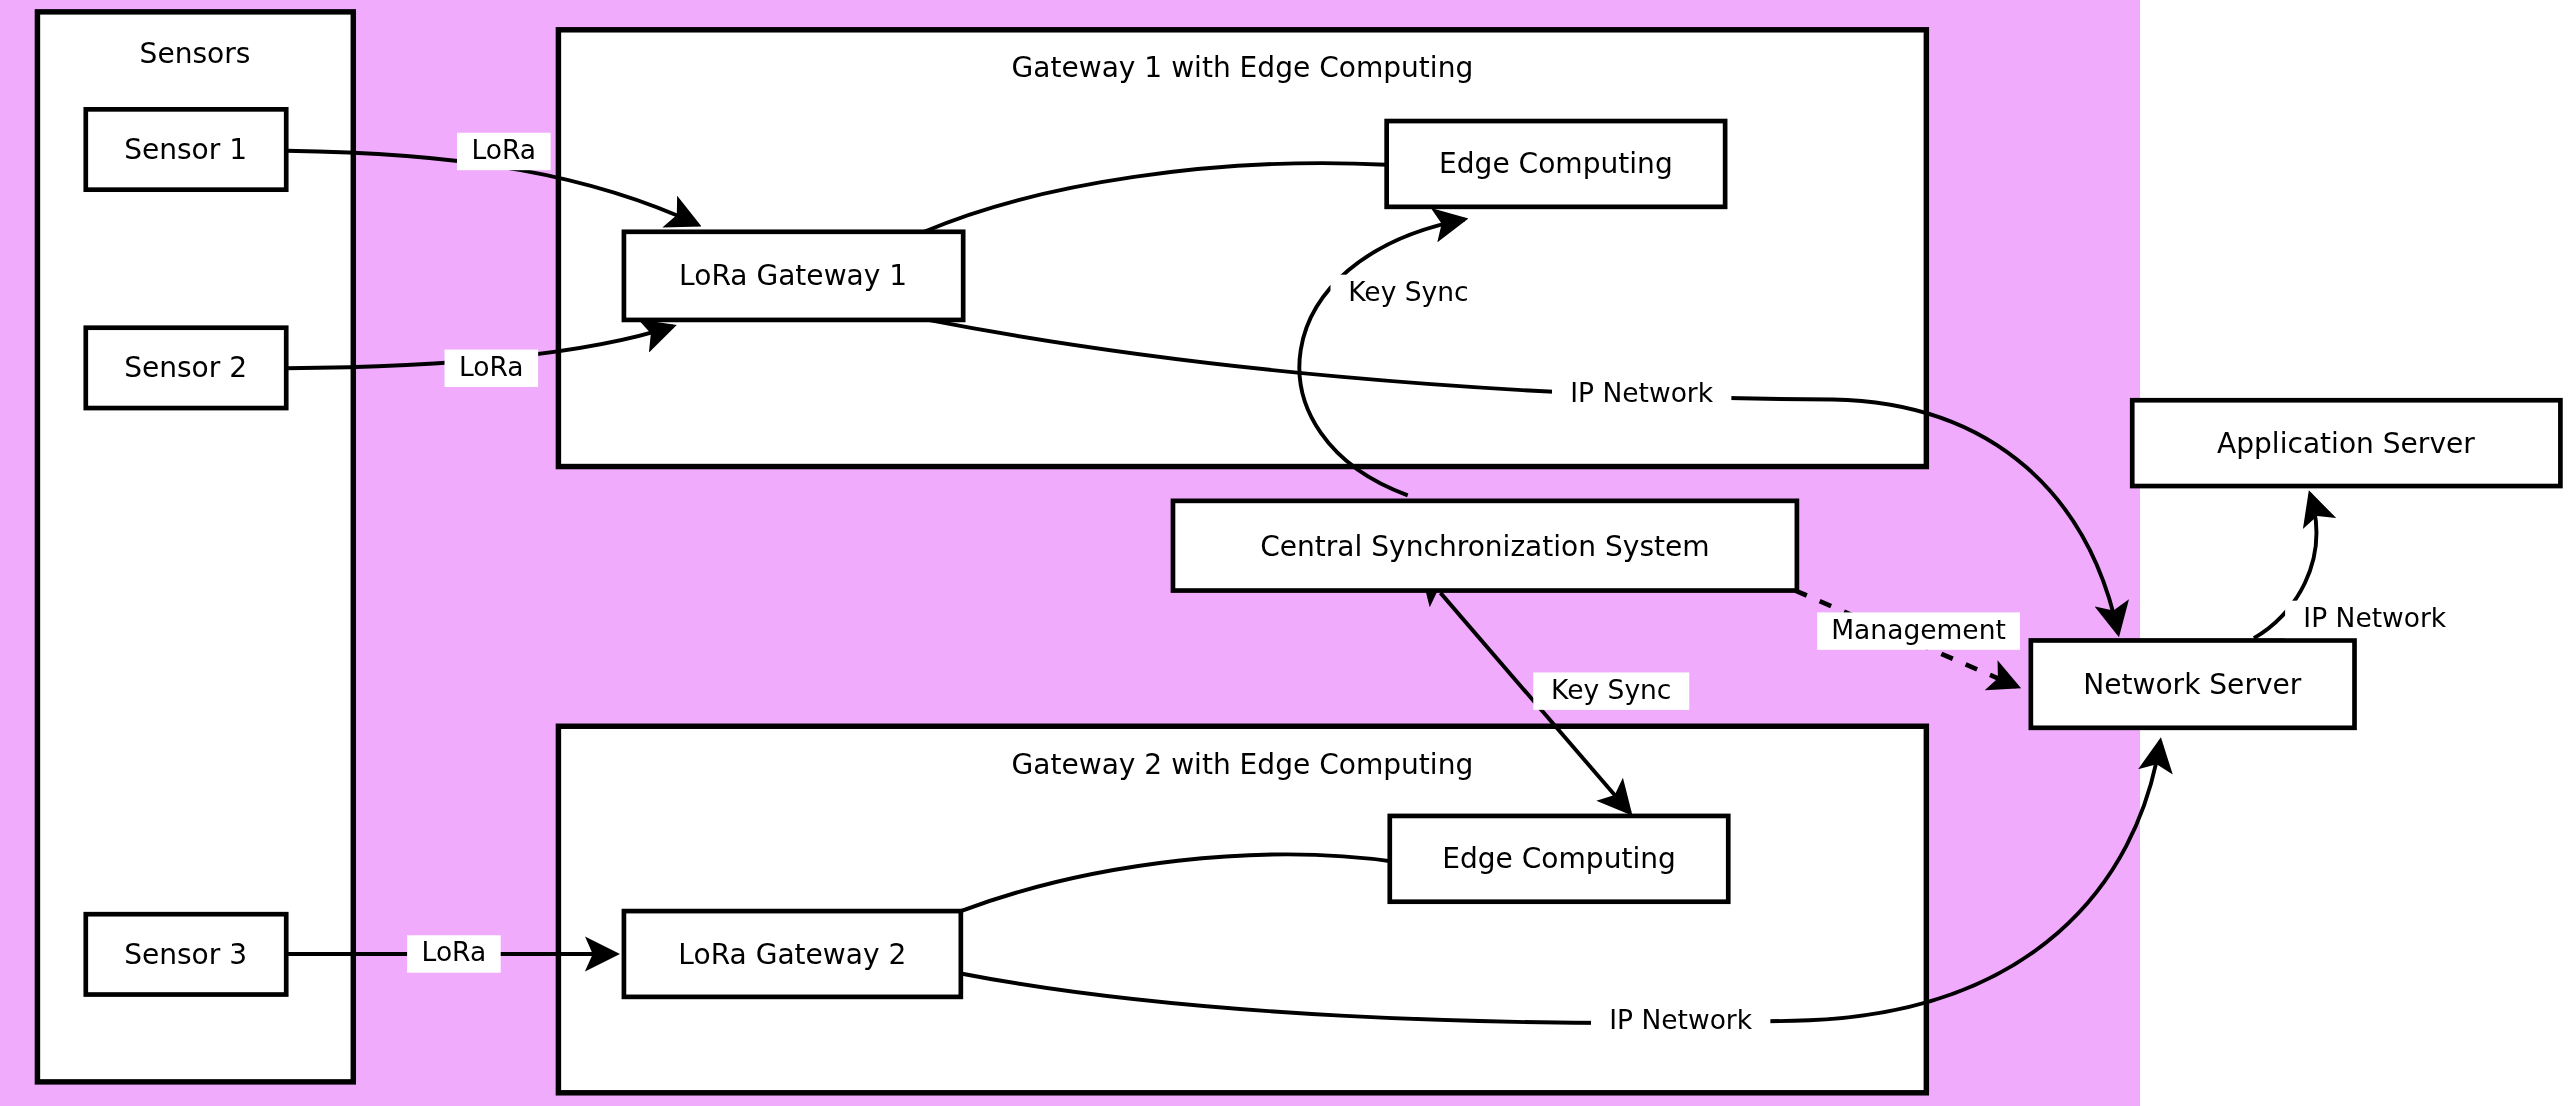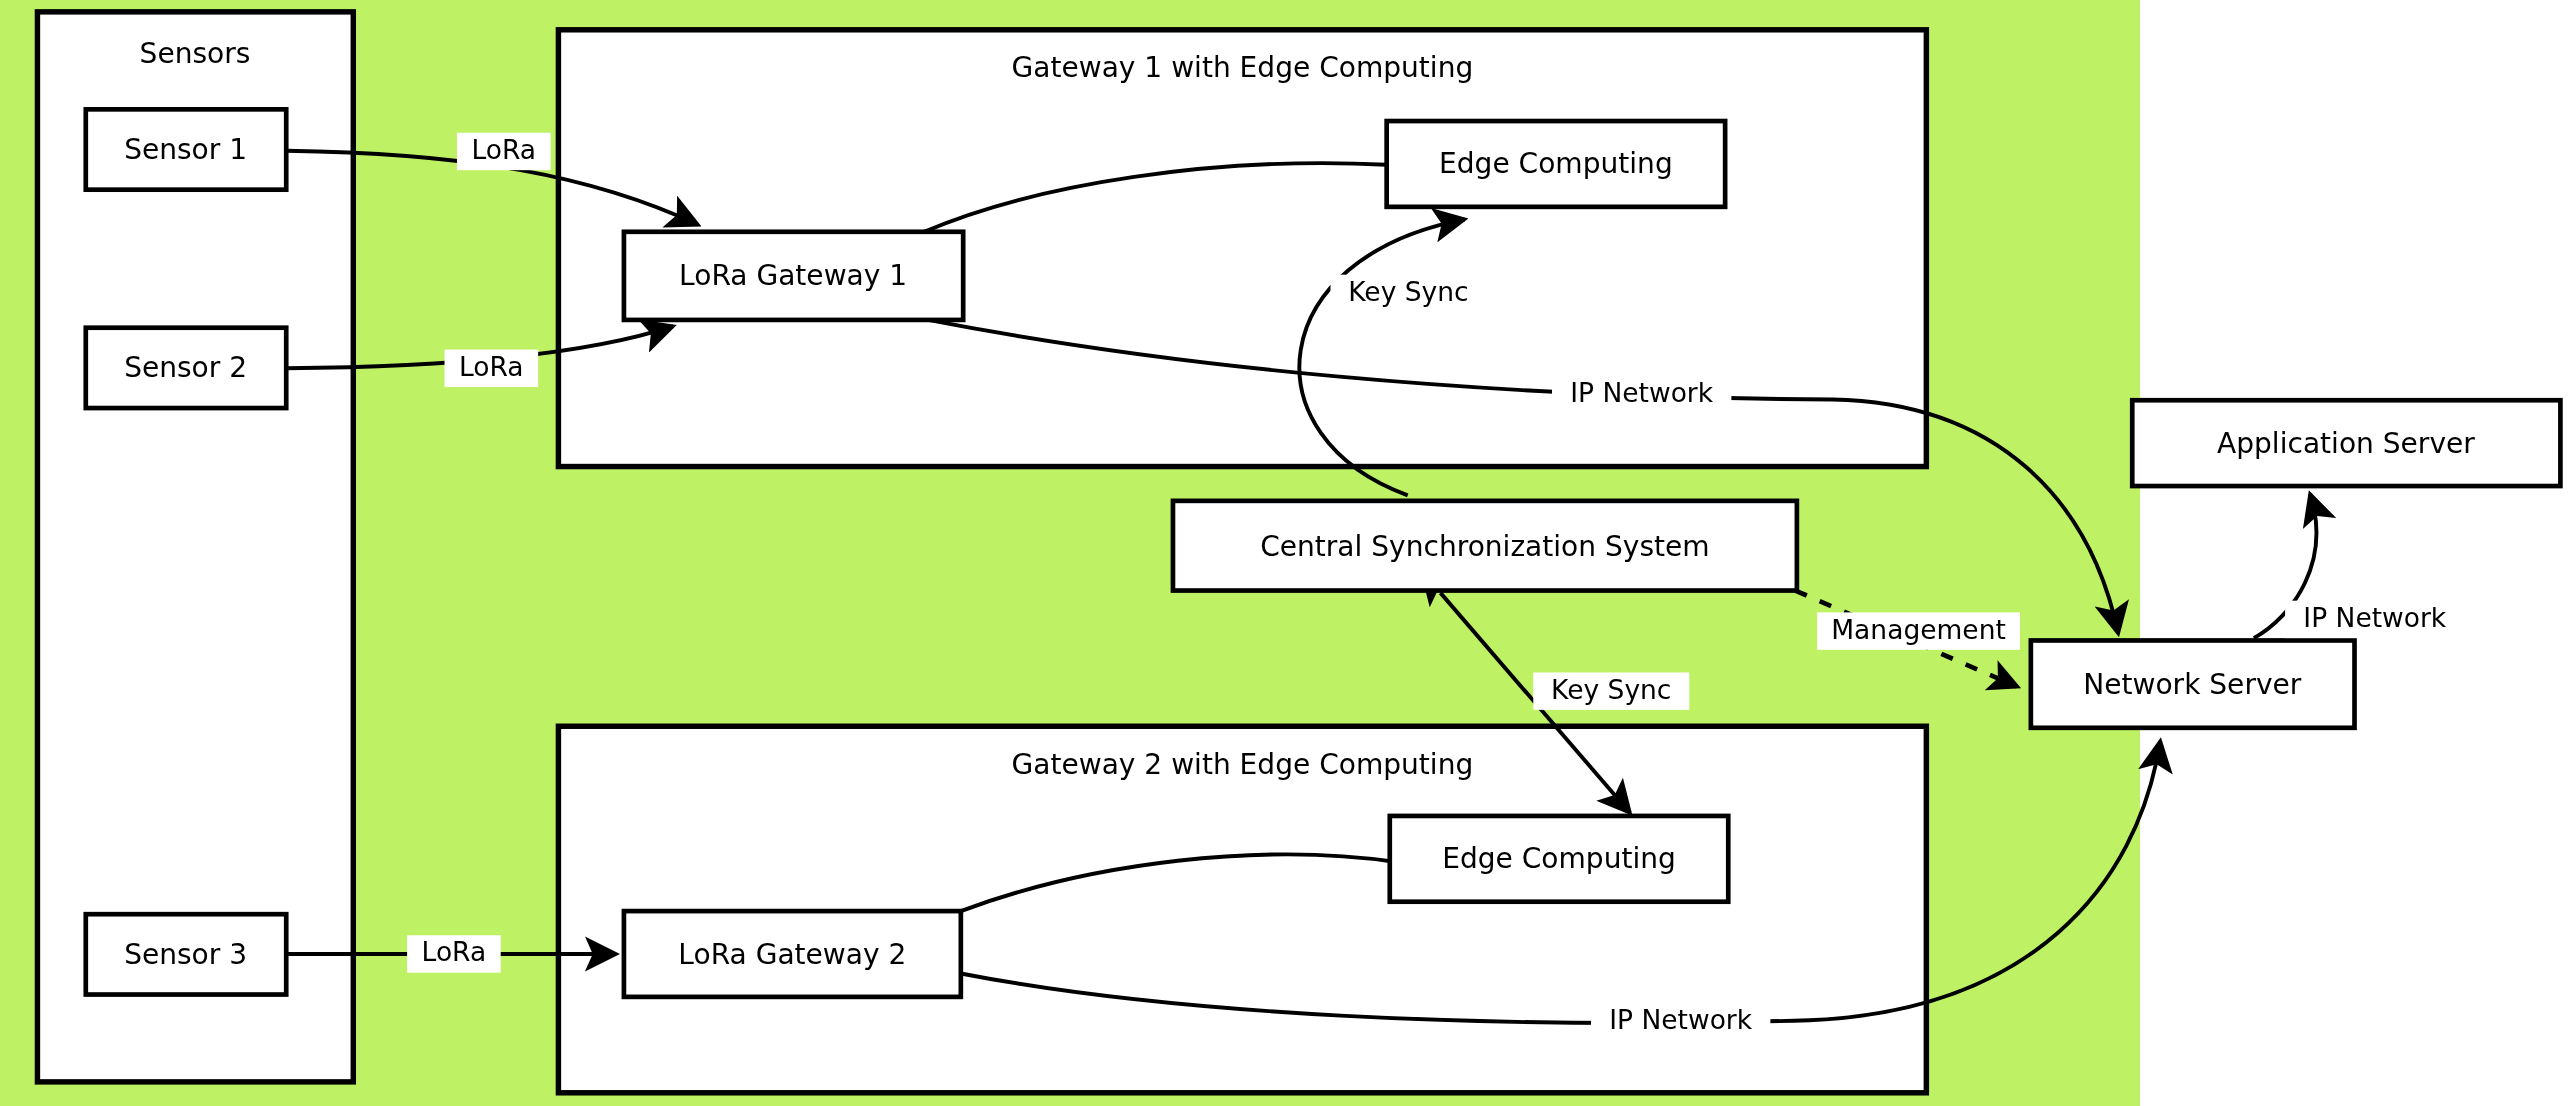--- a/index.html
+++ b/index.html
@@ -4,21 +4,21 @@
 <style>
   html, body {
     margin: 0;
     padding: 0;
     background: #ffffff;
   }
   #canvas {
     position: relative;
     width: 2140px;
     height: 1107px;
-    background: #bef264;
+    background: #f0abfc;
     font-family: "DejaVu Sans", "Liberation Sans", sans-serif;
   }
   svg#diagram {
     position: absolute;
     top: 0; left: 0;
     width: 2576px;
     height: 1107px;
     display: block;
   }
   .container-rect {

